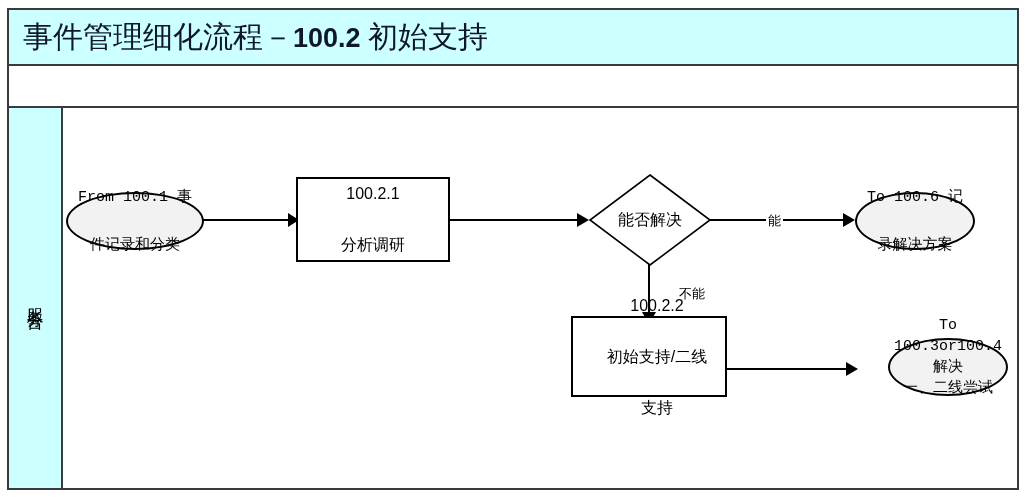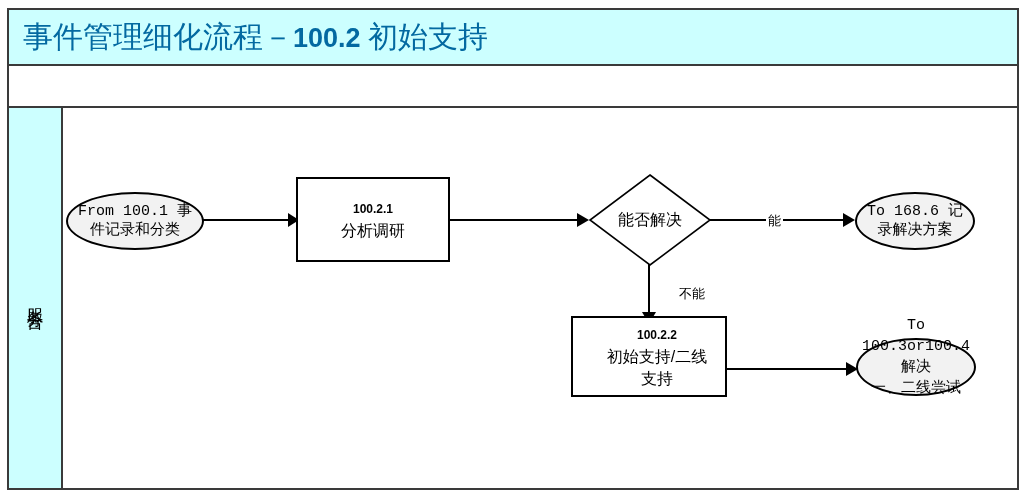--- a/index.html
+++ b/index.html
@@ -42,21 +42,21 @@
     background: #ccffff;
     border: 2px solid #3a3a3a;
     box-sizing: border-box;
     display: flex;
     align-items: center;
   }
   .title-text {
     padding-left: 14px;
     font-size: 30px;
     line-height: 1;
-    color: #0369a1;
+    color: #0f172a;
     white-space: nowrap;
     letter-spacing: 0px;
   }
   .title-text .bold-num {
     font-family: "Liberation Sans", "DejaVu Sans", sans-serif;
     font-weight: bold;
     font-size: 27px;
   }
 
   
@@ -111,20 +111,21 @@
   
   .node {
     position: absolute;
     box-sizing: border-box;
     display: flex;
     flex-direction: column;
     align-items: center;
     justify-content: center;
     text-align: center;
     color: #000000;
+    gap: 29px;
   }
 
   .oval {
     background: #f2f2f2;
     border: 2px solid #000000;
     border-radius: 50% / 50%;
   }
   .oval .mono {
     font-family: "Liberation Mono", "DejaVu Sans Mono", monospace;
     font-size: 15px;
@@ -137,22 +138,21 @@
     border: 2px solid #000000;
   }
   .pbox .ln {
     font-family: Liberation Sans, sans-serif;
     font-size: 16px;
     line-height: 22px;
     white-space: nowrap;
   }
   .pbox .num {
     font-family: "Liberation Sans", "DejaVu Sans", sans-serif;
-    font-size: 12px;
-    font-weight: bold;
+    font-size: 16px;
   }
 
   .diamond-wrap {
     position: absolute;
     text-align: center;
   }
   .diamond-wrap svg { display: block; }
   .diamond-label {
     position: absolute;
     left: 0; top: 0;
@@ -161,20 +161,21 @@
     align-items: center;
     justify-content: center;
     font-size: 16px;
     white-space: nowrap;
     color: #000000;
   }
 
   
   .oval-overflow {
     position: absolute;
+    margin-left: 32px;
   }
   .oval-overflow .shape {
     position: absolute;
     left: 0;
     top: 23px;
     width: 120px;
     height: 58px;
     background: #f2f2f2;
     border: 2px solid #000000;
     border-radius: 50% / 50%;
@@ -279,21 +280,21 @@
     <div class="diamond-label">能否解决</div>
   </div>
 
   <div class="node pbox" style="left:571px; top:316px; width:156px; height:81px;padding-left:16px;">
     <div class="ln num">100.2.2</div>
     <div class="ln">初始支持/二线</div>
     <div class="ln">支持</div>
   </div>
 
   <div class="node oval" style="left:855px; top:192px; width:120px; height:58px;">
-    <div class="mono">To 168.6 记</div>
+    <div class="mono">To 100.6 记</div>
     <div class="mono">录解决方案</div>
   </div>
 
   <div class="oval-overflow" style="left:856px; top:315px; width:120px; height:104px;">
     <div class="shape"></div>
     <div class="txt">
       <div>To</div>
       <div>100.3or100.4</div>
       <div>解决</div>
       <div>一、二线尝试</div>

